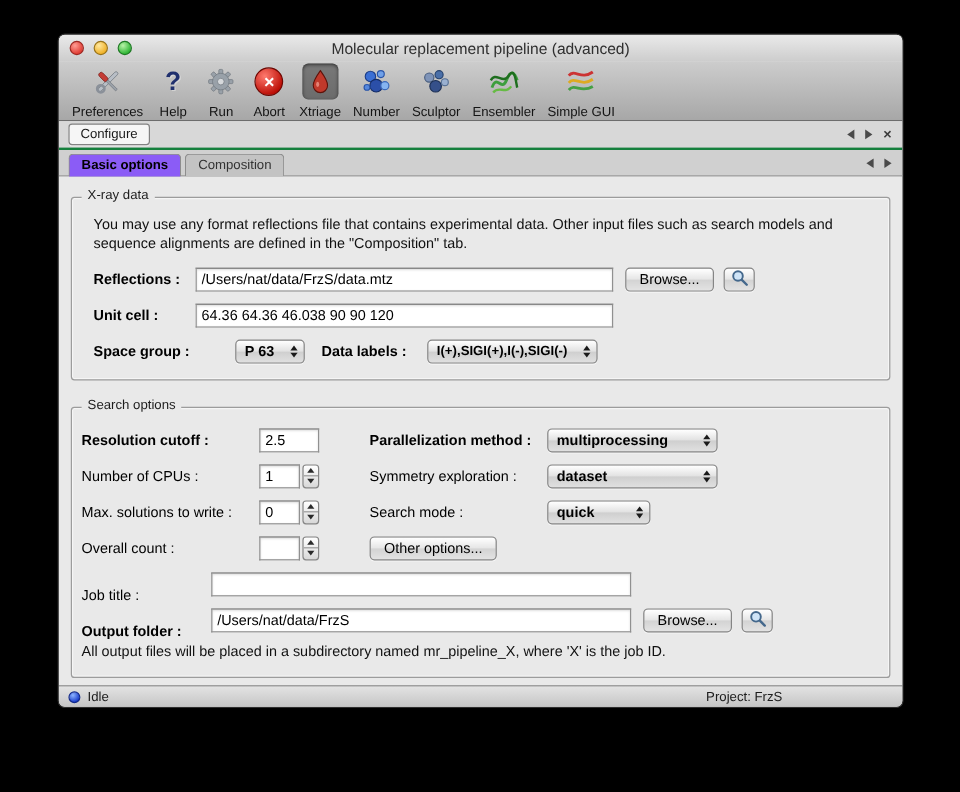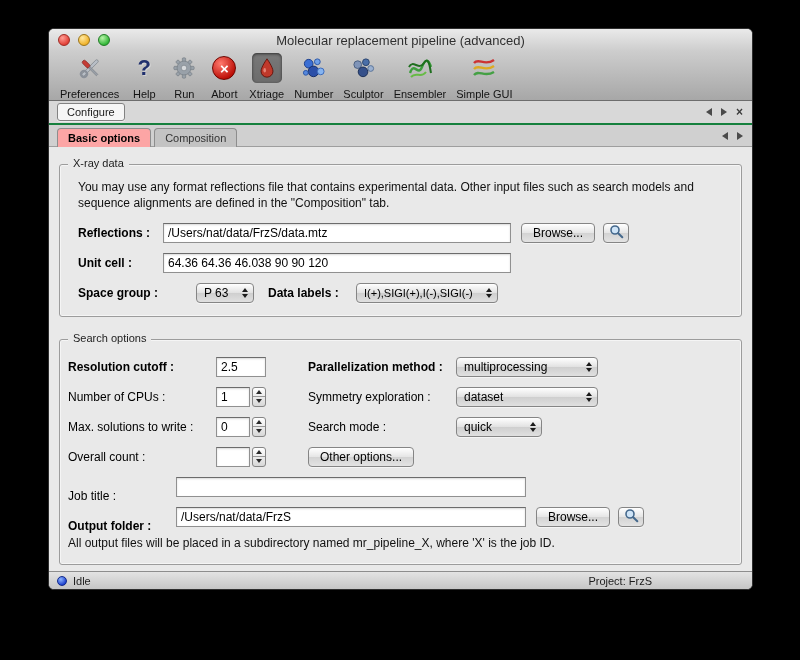--- a/index.html
+++ b/index.html
@@ -36,21 +36,21 @@
   .config-row { flex: 0 0 24px; background: #d8d8d8; border-bottom: 2px solid #15803d; display: flex; align-items: center; padding: 0 8px; position: relative; }
   .config-tab { font-size: 11px; color: #1a1a1a; background: #f6f6f6; border: 1px solid #828282; border-radius: 3px; padding: 2px 9px; box-shadow: 0 1px 0 rgba(255,255,255,0.5); }
   .nav-icons { position: absolute; right: 9px; top: 0; bottom: 0; display: flex; align-items: center; gap: 9px; }
   .tri-l { width: 0; height: 0; border-top: 4px solid transparent; border-bottom: 4px solid transparent; border-right: 6px solid #4a4a4a; }
   .tri-r { width: 0; height: 0; border-top: 4px solid transparent; border-bottom: 4px solid transparent; border-left: 6px solid #4a4a4a; }
   .nav-x { font-size: 12px; font-weight: bold; color: #3c3c3c; line-height: 10px; }
 
   
   .tabs-row { flex: 0 0 22px; background: #d0d0d0; border-bottom: 1px solid #9e9e9e; display: flex; align-items: flex-end; padding: 0 8px; position: relative; }
   .tab { font-size: 11px; padding: 3px 10px 3px; border: 1px solid #8d8d8d; border-bottom: none; border-radius: 4px 4px 0 0; margin-right: 3px; position: relative; }
-  .tab.active { background: #fca5a5; color: #000; font-weight: bold; top: 1px; z-index: 2; }
+  .tab.active { background: #8b5cf6; color: #000; font-weight: bold; top: 1px; z-index: 2; }
   .tab.inactive { background: #c3c3c3; color: #333; top: 1px; }
 
   
   .content { flex: 1 1 auto; background: #e9e9e9; padding: 8px 10px 0 10px; overflow: hidden; }
   .group { position: relative; border: 1px solid #9c9c9c; border-radius: 3px; box-shadow: inset 0 0 0 1px rgba(255,255,255,0.55); }
   .group-label { position: absolute; top: -8px; left: 8px; background: #e9e9e9; padding: 0 5px; font-size: 11px; color: #1d1d1d; }
   .group.xray { margin-top: 9px; padding: 14px 18px 4px 18px; }
   .group.search { margin-top: 22px; padding: 16px 18px 8px 8px; }
 
   .desc { font-size: 12px; color: #111; line-height: 16px; margin: 0 0 11px 0; }
@@ -66,21 +66,21 @@
   .fw348 { width: 348px; } .fw350 { width: 350px; } .fw50 { width: 50px; } .fw34 { width: 34px; }
 
   .btn { height: 20px; font-family: inherit; font-size: 12px; color: #000; padding: 0 11px; border: 1px solid #858585; border-radius: 4px;
     background: linear-gradient(#ffffff, #e6e6e6 48%, #d3d3d3 52%, #e3e3e3); box-shadow: 0 1px 0 rgba(255,255,255,0.55); }
   .mag { width: 26px; height: 20px; border: 1px solid #858585; border-radius: 4px; display: flex; align-items: center; justify-content: center; padding: 0;
     background: linear-gradient(#ffffff, #e6e6e6 48%, #d3d3d3 52%, #e3e3e3); box-shadow: 0 1px 0 rgba(255,255,255,0.55); }
   .ml10 { margin-left: 10px; } .ml8 { margin-left: 8px; }
 
   .popup { height: 20px; border: 1px solid #858585; border-radius: 4px; display: inline-flex; align-items: center; padding: 0 5px 0 7px;
     background: linear-gradient(#ffffff, #e2e2e2 48%, #cfcfcf 52%, #e0e0e0); box-shadow: 0 1px 0 rgba(255,255,255,0.55); }
-  .popup-val { font-size: 12px; color: #000; white-space: nowrap; overflow: hidden; flex: 1; }
+  .popup-val { font-size: 12px; color: #000; white-space: nowrap; overflow: hidden; flex: 1; font-weight: bold; }
   .popup.fs11 .popup-val { font-size: 11px; }
   .pw58 { width: 58px; } .pw142 { width: 142px; } .pw86 { width: 86px; gap: 25px; }
   .arrows { display: flex; flex-direction: column; gap: 2px; margin-left: 6px; }
   .au { width: 0; height: 0; border-left: 3.5px solid transparent; border-right: 3.5px solid transparent; border-bottom: 4px solid #1a1a1a; }
   .ad { width: 0; height: 0; border-left: 3.5px solid transparent; border-right: 3.5px solid transparent; border-top: 4px solid #1a1a1a; }
 
   .stepper { width: 14px; height: 20px; border: 1px solid #858585; border-radius: 3px; display: flex; flex-direction: column; overflow: hidden;
     background: linear-gradient(#ffffff, #d8d8d8); margin-left: 2px; }
   .stepper span { flex: 1; display: flex; align-items: center; justify-content: center; }
   .stepper .su { border-bottom: 1px solid #9a9a9a; }

